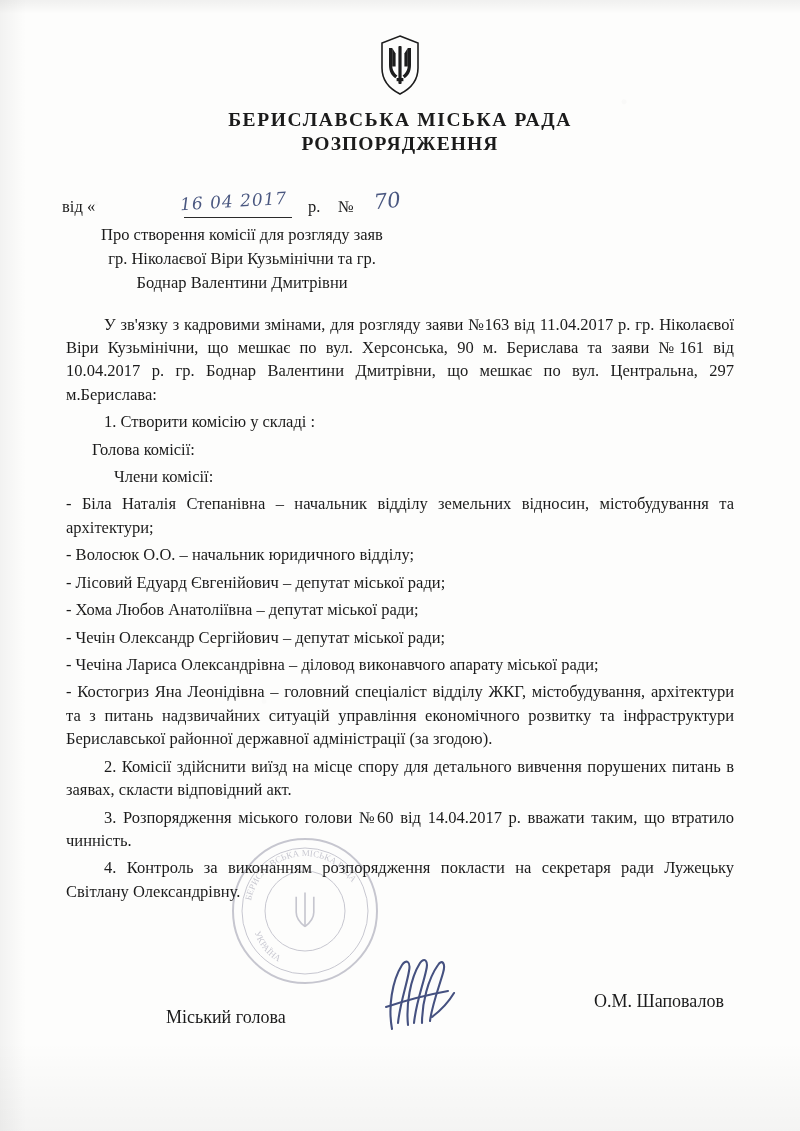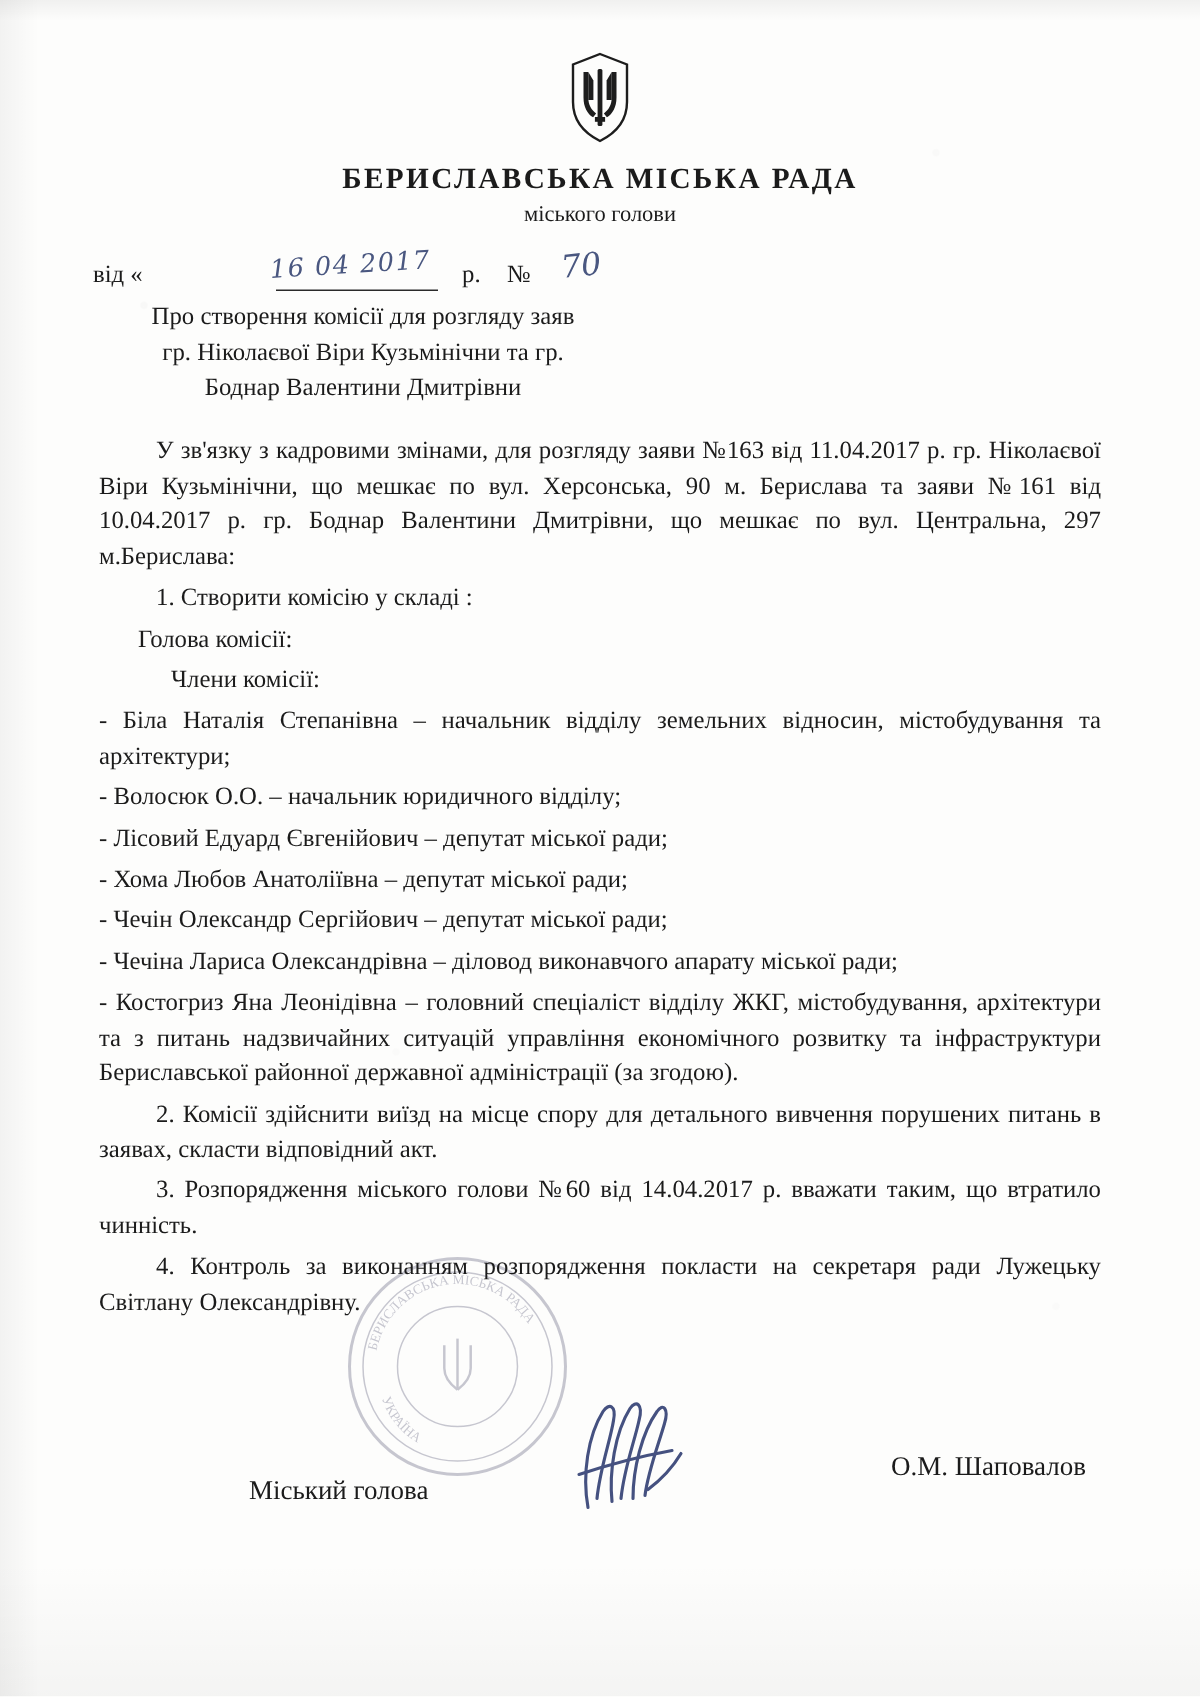--- a/index.html
+++ b/index.html
@@ -75,21 +75,21 @@
   }
   .doc-sub {
     text-align: center;
     font-size: 15px;
     line-height: 1.35;
     margin-top: 1px;
   }
   
   .datenum {
     position: relative;
-    margin-top: 15px;
+    margin-top: 36px;
     height: 30px;
     font-size: 16.5px;
   }
   .datenum .lbl-from { position: absolute; left: 0; top: 4px; }
   .datenum .rule1 {
     position: absolute; left: 122px; top: 24px; width: 108px;
     border-bottom: 1.2px solid #2a2a2a;
   }
   .datenum .hw-date {
     position: absolute; left: 118px; top: -2px;
@@ -194,21 +194,21 @@
           <path d="M11 14 l3.2 0 0 17 c0 5 2.2 8.4 5.2 10.6 l-2 2.6 C13.6 42 11 37.4 11 31 Z"></path>
           <path d="M33 14 l-3.2 0 0 17 c0 5 -2.2 8.4 -5.2 10.6 l2 2.6 C30.4 42 33 37.4 33 31 Z"></path>
           <path d="M14.2 14 l3.4 5.6 0 13 -3.4 0 Z"></path>
           <path d="M29.8 14 l-3.4 5.6 0 13 3.4 0 Z"></path>
           <path d="M18.6 44 l6.8 0 0 3.2 -6.8 0 Z"></path>
         </g>
       </svg>
     </div>
 
     <div class="org-name">БЕРИСЛАВСЬКА МІСЬКА РАДА</div>
-    <div class="doc-sub">міського голови</div>
+    <div class="doc-type">РОЗПОРЯДЖЕННЯ</div>
 
     <div class="datenum">
       <span class="lbl-from">від «</span>
       <span class="hw-date">16 04 2017</span>
       <span class="rule1"></span>
       <span class="lbl-r">р.</span>
       <span class="lbl-no">№</span>
       <span class="hw-num">70</span>
     </div>
 

